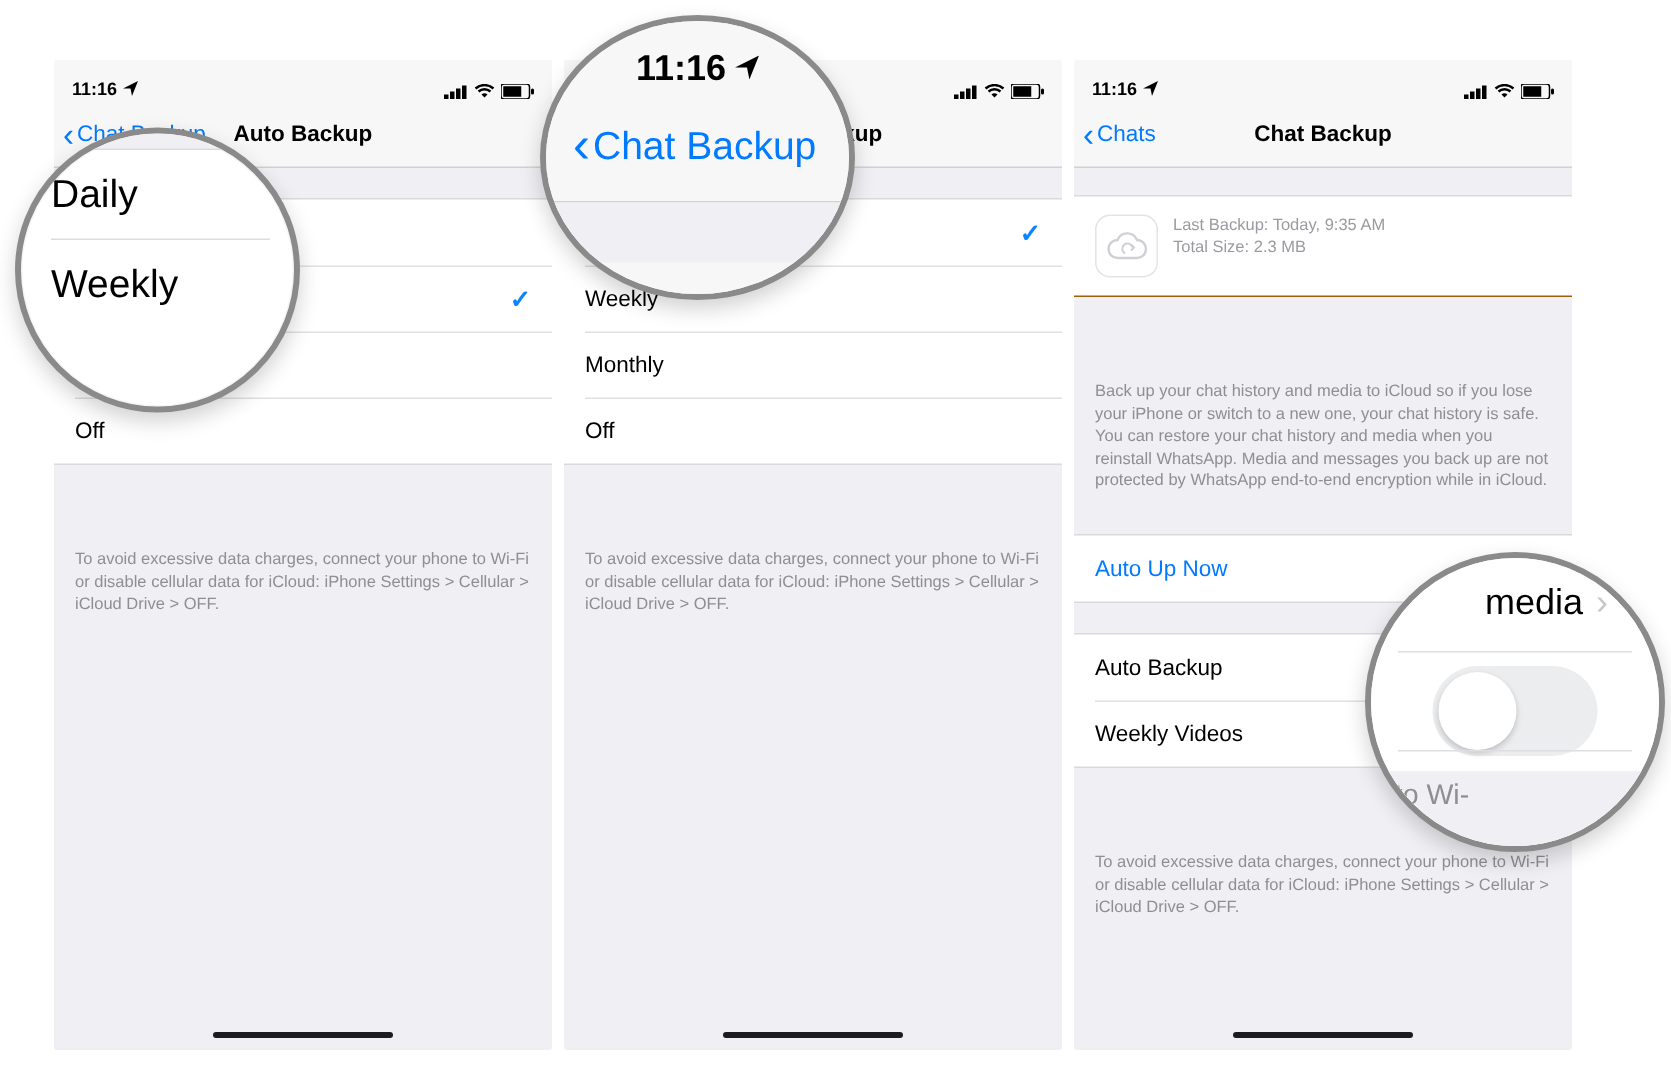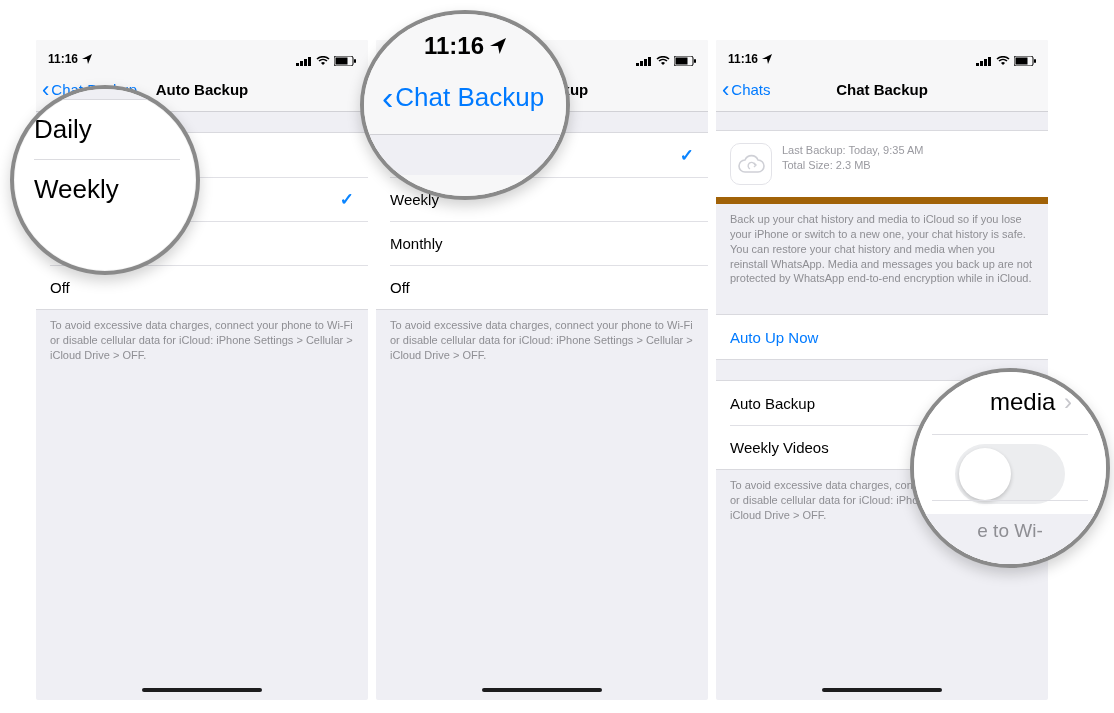--- a/index.html
+++ b/index.html
@@ -88,26 +88,27 @@
     height:1px;
     background:#e0e0e5;
   }
   .cell .value { color:#8e8e93; font-size:14px; }
   .check { color:#0a84ff; font-size:17px; font-weight:700; }
   .footer-note {
     padding: 8px 14px;
     font-size: 11px;
     line-height: 1.35;
     color: #8e8e93;
+    margin-top: 48px;
   }
   
   .info-card {
     background:#fff;
     border-top:1px solid #d9d9de;
-    border-bottom:7px solid #a16207;
+    border-bottom:1px solid #a16207;
     padding:12px 14px;
     display:flex;
     gap:10px;
     align-items:flex-start;
   }
   .cloud-badge{
     width:42px;height:42px;border:1px solid #e3e3e8;border-radius:10px;
     display:flex;align-items:center;justify-content:center;flex:0 0 42px;
     color:#cfcfd6;
   }
@@ -147,21 +148,21 @@
   .loupe3 .z-mid{position:absolute;top:62px;left:18px;right:18px;height:1px;background:#dedee3}
   .loupe3 .z-mid2{position:absolute;top:128px;left:18px;right:18px;height:1px;background:#dedee3}
   .loupe3 .z-toggle{
     position:absolute;top:72px;left:50%;transform:translateX(-50%);
     width:110px;height:60px;border-radius:30px;background:#ecedef;
   }
   .loupe3 .z-toggle::after{
     content:"";position:absolute;top:4px;left:4px;width:52px;height:52px;background:#fff;border-radius:50%;
     box-shadow:0 2px 4px rgba(0,0,0,.2);
   }
-  .loupe3 .z-foot{position:absolute;bottom:22px;left:0;right:0;text-align:center;font-size:19px;color:#8e8e93}
+  .loupe3 .z-foot{position:absolute;bottom:22px;left:0;right:0;font-size:19px;color:#8e8e93}
 </style>
 </head>
 <body>
 
 <div class="stage">
 
   <div class="phone">
     <div class="statusbar">
       <div class="sb-left">
         <span>11:16</span>

